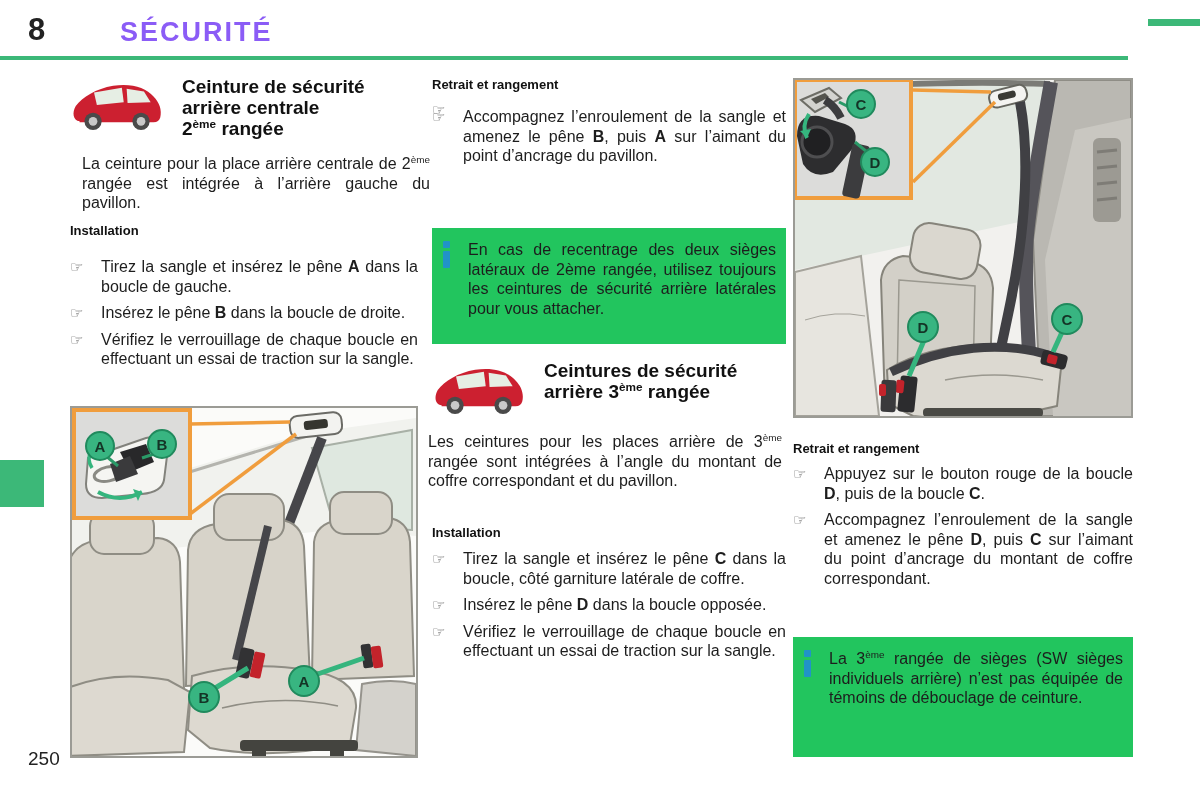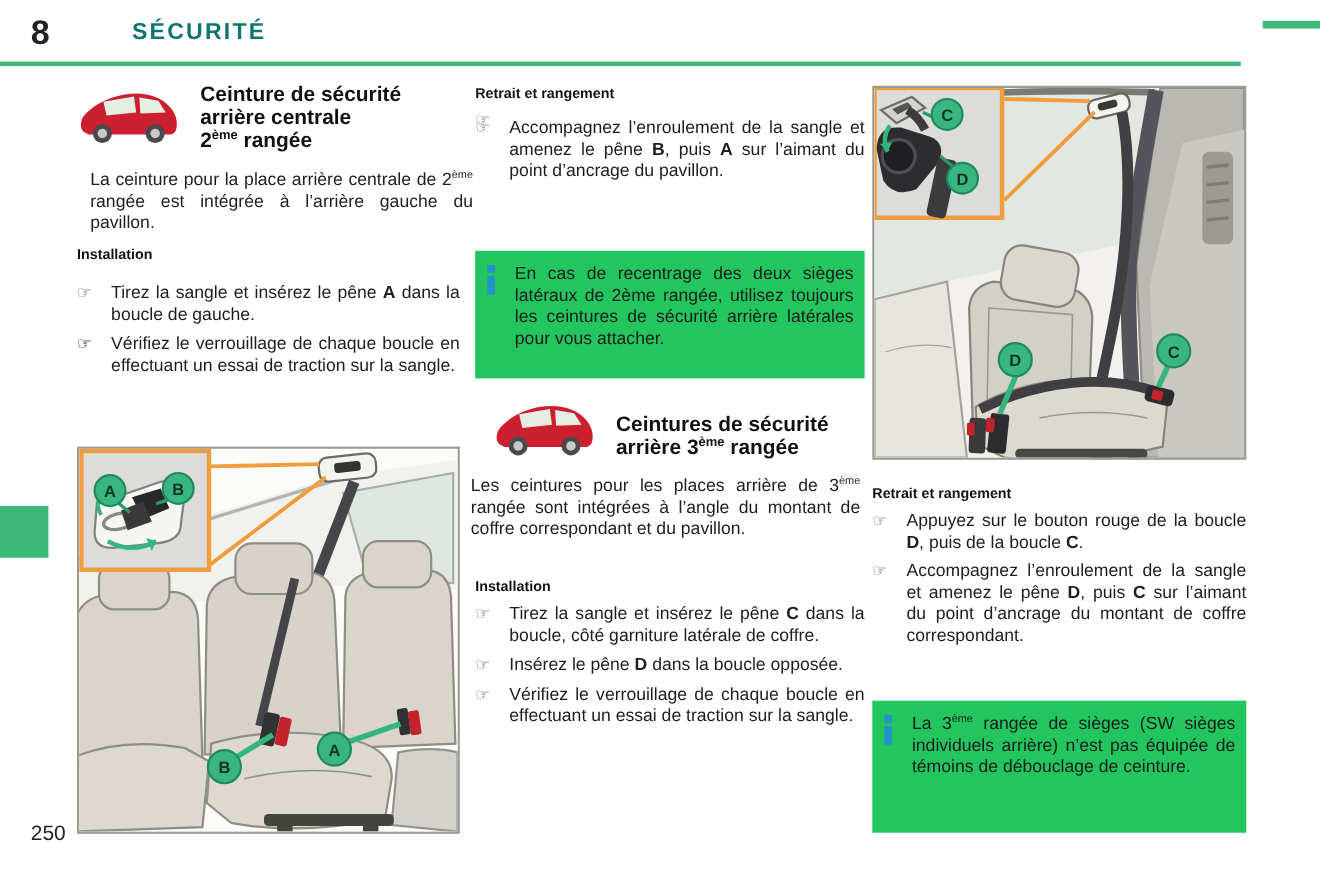--- a/index.html
+++ b/index.html
@@ -1,21 +1,21 @@
 <!DOCTYPE html>
 <html><head>
 <meta charset="utf-8">
 <style>
   html,body{margin:0;padding:0;background:#ffffff;}
   .page{position:relative;width:1200px;height:800px;background:#ffffff;overflow:hidden;
         font-family:"Liberation Sans",sans-serif;color:#1d1d1d;}
   
   .chapter-num{position:absolute;left:28px;top:12px;font-size:31px;font-weight:bold;color:#222;}
-  .page-title{position:absolute;left:120px;top:17px;font-size:21px;font-weight:bold;
-              letter-spacing:2px;color:#0f766e;margin:0;}
+  .page-title{position:absolute;left:120px;top:17px;font-size:27px;font-weight:bold;
+              letter-spacing:2px;color:#8b5cf6;margin:0;}
   .header-rule{position:absolute;left:0;top:56px;width:1128px;height:4px;background:#3cb878;}
   .corner-dash{position:absolute;left:1148px;top:19px;width:52px;height:7px;background:#3cb878;}
   .edge-tab{position:absolute;left:0;top:460px;width:44px;height:47px;background:#3cb878;}
   .page-num{position:absolute;left:28px;top:748px;font-size:19px;color:#222;}
   
   .abs{position:absolute;}
   .sec-head{display:flex;align-items:flex-start;gap:16px;}
   .sec-head h2{margin:0;font-size:19px;line-height:21px;font-weight:bold;color:#111;}
   .car-ico{flex:0 0 auto;margin-top:2px;}
   p.intro{margin:12px;font-size:16px;line-height:19.5px;text-align:justify;}
@@ -60,21 +60,21 @@
     </svg>
     <h2>Ceinture de sécurité<br>arrière centrale<br>2<sup>ème</sup> rangée</h2>
   </div>
 
   <p class="intro abs" style="left:70px;top:142px;width:348px;">La ceinture pour la place arrière centrale de 2<sup>ème</sup> rangée est intégrée à l’arrière gauche du pavillon.</p>
 
   <h3 class="sub abs" style="left:70px;top:223px;">Installation</h3>
 
   <ul class="bullets abs" style="left:70px;top:257px;width:348px;">
     <li><span class="hand">☞</span><span>Tirez la sangle et insérez le pêne <b>A</b> dans la boucle de gauche.</span></li>
-    <li><span class="hand">☞</span></li>
+    <li><span class="hand">☞</span><span>Insérez le pêne <b>B</b> dans la boucle de droite.</span></li>
     <li><span class="hand">☞</span><span>Vérifiez le verrouillage de chaque boucle en effectuant un essai de traction sur la sangle.</span></li>
   </ul>
 
   <div class="figure" style="left:70px;top:406px;width:348px;height:352px;">
     <svg width="344" height="348" viewBox="0 0 344 348">
       <rect width="344" height="348" fill="#fbfbf9"></rect>
       <polygon points="0,96 230,26 344,10 344,128 258,122 0,152" fill="#f1f2ee"></polygon>
       <polygon points="240,40 340,22 340,122 262,118" fill="#dfe8e0" stroke="#a8b0a6" stroke-width="2"></polygon>
       <path d="M0,100 L235,28" stroke="#b4b4ae" stroke-width="3" fill="none"></path>
       <g transform="rotate(-6 244 18)">
@@ -136,21 +136,21 @@
   </ul>
 
   <div class="infobox" style="left:432px;top:228px;width:354px;height:116px;">
     <span class="i-icon">
         <span class="dot"></span>
         <span class="stem"></span>
       </span>
     <span>En cas de recentrage des deux sièges latéraux de 2ème rangée, utilisez toujours les ceintures de sécurité arrière latérales pour vous attacher.</span>
   </div>
 
-  <div class="abs sec-head" style="left:448px;top:360px;width:354px;align-items:flex-end;">
+  <div class="abs sec-head" style="left:432px;top:360px;width:354px;">
     <svg class="car-ico" width="96" height="56" viewBox="0 0 100 58">
       <path d="M10,45 C3,44 2,36 6,29 C13,20 27,11 45,8 C64,5 79,10 87,19 C93,25 96,33 94,41 C93,44 91,46 87,46 L10,46 Z" fill="#cc2030"></path>
       <polygon points="25,15 54,10 56,25 28,28" fill="#e6eee4"></polygon>
       <polygon points="59,11 77,14 84,25 60,26" fill="#e6eee4"></polygon>
       <circle cx="24" cy="45" r="9" fill="#4a4a4a"></circle>
         <circle cx="24" cy="45" r="4.5" fill="#c9c9c9"></circle>
       <circle cx="74" cy="45" r="9" fill="#4a4a4a"></circle>
         <circle cx="74" cy="45" r="4.5" fill="#c9c9c9"></circle>
     </svg>
     <h2>Ceintures de sécurité<br>arrière 3<sup>ème</sup> rangée</h2>

